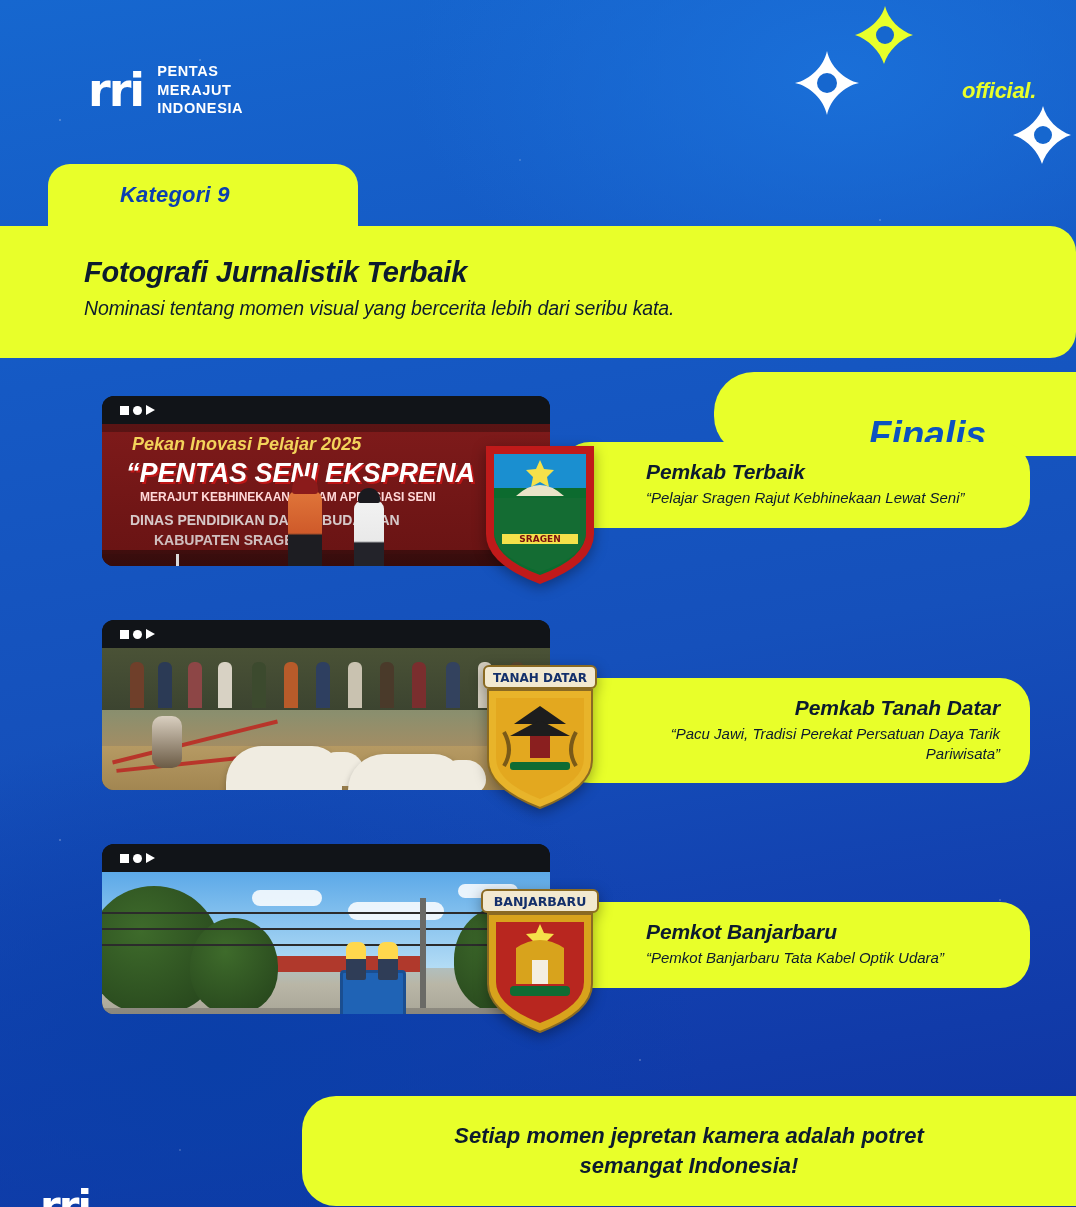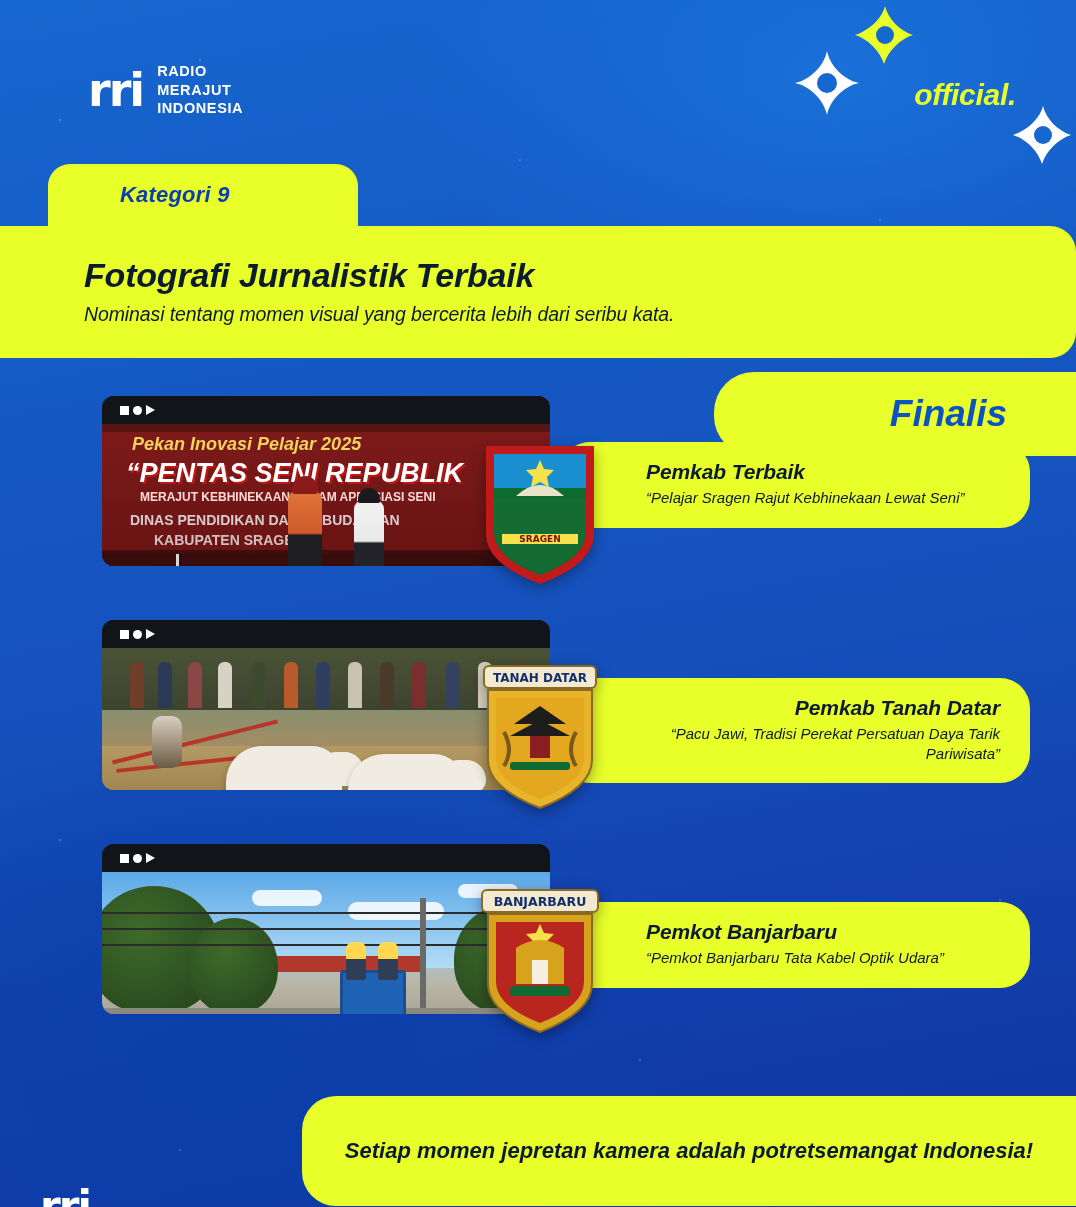--- a/index.html
+++ b/index.html
@@ -37,47 +37,47 @@
       radial-gradient(1.5px 1.5px at 860px 1140px, #fff, transparent),
       radial-gradient(1.2px 1.2px at 180px 1150px, #fff, transparent);
   }
 
   
   .logo { position:absolute; left:88px; top:62px; display:flex; align-items:center; gap:14px; }
   .logo-mark { color:#fff; font-size:46px; font-weight:bold; letter-spacing:-2px;
                font-family:"DejaVu Sans", sans-serif; line-height:1; }
   .logo-text { color:#fff; font-size:14.5px; font-weight:bold; line-height:1.28; letter-spacing:.6px; }
 
-  .official { position:absolute; right:60px; top:78px; color:#e8ff2a;
-              font-size:30px; font-weight:bold; font-style:italic; letter-spacing:-.3px; }
+  .official { position:absolute; right:40px; top:78px; color:#e8ff2a;
+              font-size:22px; font-weight:bold; font-style:italic; letter-spacing:-.3px; }
 
   .sparkle { position:absolute; }
   .sparkle svg { display:block; }
 
   
   .kategori-tab {
     position:absolute; left:48px; top:164px; width:310px; height:62px;
     background:#e8ff2a; border-radius:22px 22px 0 0;
     display:flex; align-items:center; padding-left:72px;
   }
   .kategori-tab span { color:#0b3fb0; font-size:22px; font-weight:bold; font-style:italic; letter-spacing:.2px; }
 
   .title-band {
     position:absolute; left:0; top:226px; width:1076px; height:132px;
     background:#e8ff2a; border-radius:0 26px 26px 0;
     padding:30px 0 0 84px;
   }
-  .title-band h1 { color:#0c1b2e; font-size:34px; font-weight:bold; font-style:italic; letter-spacing:-.2px; }
+  .title-band h1 { color:#0c1b2e; font-size:29px; font-weight:bold; font-style:italic; letter-spacing:-.2px; }
   .title-band p { color:#0c1b2e; font-size:19.5px; font-style:italic; margin-top:8px; letter-spacing:-.1px; }
 
   
   .finalis {
     position:absolute; right:0; top:372px; width:362px; height:84px;
     background:#e8ff2a; border-radius:40px 0 0 40px;
-    display:flex; align-items:center; justify-content:flex-end; padding-right:69px;
+    display:flex; align-items:flex-end; justify-content:flex-end; padding-right:90px;
   }
   .finalis span { color:#0d52c0; font-size:37px; font-weight:bold; font-style:italic; }
 
   
   .row { position:absolute; left:0; width:1076px; }
   .row-1 { top:396px; }
   .row-2 { top:620px; }
   .row-3 { top:844px; }
 
   .card {
@@ -173,21 +173,21 @@
   .cap-1 { top:46px; }
   .cap-2 { top:58px;text-align:right; }
   .cap-3 { top:58px; }
   .caption h3 { color:#0c1b2e; font-size:21px; font-weight:bold; font-style:italic; letter-spacing:-.1px; }
   .caption p { color:#0c1b2e; font-size:15px; font-style:italic; line-height:1.3; margin-top:4px; }
 
   
   .footer {
     position:absolute; left:302px; top:1096px; width:774px; height:110px;
     background:#e8ff2a; border-radius:34px 0 0 34px;
-    display:flex; flex-direction:row; justify-content:center; align-items:center;
+    display:flex; flex-direction:column; justify-content:center; align-items:center;
     padding:0 40px;
   }
   .footer p { color:#0c1b2e; font-size:22px; font-weight:bold; font-style:italic;
               text-align:center; line-height:1.38; }
   .footer-logo { position:absolute; left:40px; top:1182px; color:#fff; font-size:42px;
                  font-weight:bold; letter-spacing:-2px; font-family:"DejaVu Sans", sans-serif; }
 </style>
 </head>
 <body>
 
@@ -209,21 +209,21 @@
   <div class="sparkle" style="left:1012px; top:104px;">
     <svg width="62" height="62" viewBox="0 0 62 62">
         <path d="M31 2c3 13 15 25 28 29-13 4-25 16-29 29C26 47 14 35 1 31 14 27 28 15 31 2z" fill="#ffffff"></path>
         <circle cx="31" cy="31" r="9" fill="#1667cf"></circle>
       </svg>
   </div>
 
   <div class="logo">
     <div class="logo-mark">rri</div>
     <div class="logo-text">
-      <div>RADIO</div>
+      <div>PENTAS</div>
       <div>MERAJUT</div>
       <div>INDONESIA</div>
     </div>
   </div>
   <div class="official">official.</div>
 
   <div class="kategori-tab">
     <span>Kategori 9</span>
   </div>
   <div class="title-band">
@@ -238,21 +238,21 @@
   <div class="row row-1">
     <div class="card">
       <div class="card-bar">
         <i class="b1"></i>
         <i class="b2"></i>
         <i class="b3"></i>
       </div>
       <div class="photo p1">
         <div class="banner"></div>
         <div class="t1">Pekan Inovasi Pelajar 2025</div>
-        <div class="t2">“PENTAS SENI REPUBLIK</div>
+        <div class="t2">“PENTAS SENI EKSPRENA</div>
         <div class="t3">MERAJUT KEBHINEKAAN DALAM APRESIASI SENI</div>
         <div class="t4">DINAS PENDIDIKAN DAN KEBUDAYAAN</div>
         <div class="t5">KABUPATEN SRAGEN</div>
         <div class="stage"></div>
         <div class="drum d1"></div>
         <div class="drum d2"></div>
         <div class="drum d3"></div>
         <div class="mic"></div>
         <div class="fig-a"></div>
         <div class="fig-b"></div>

